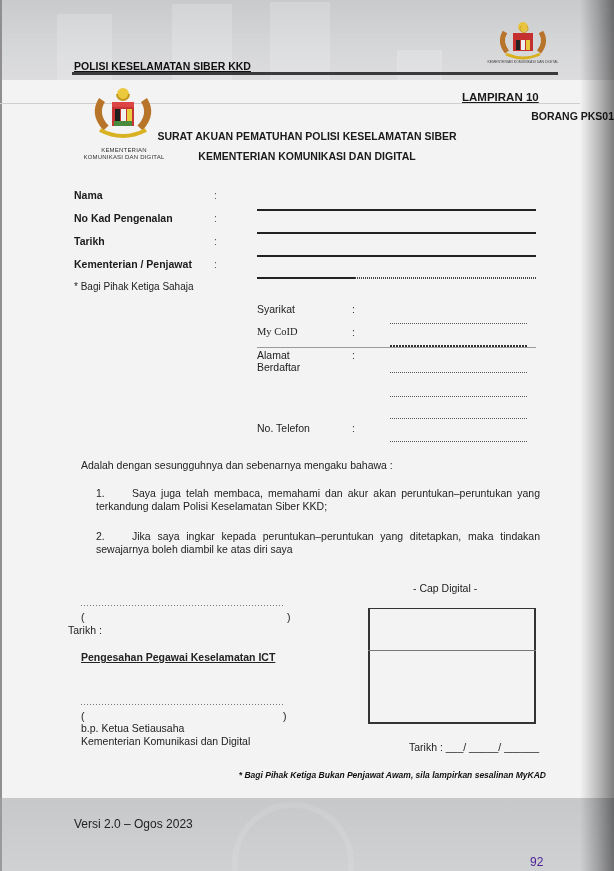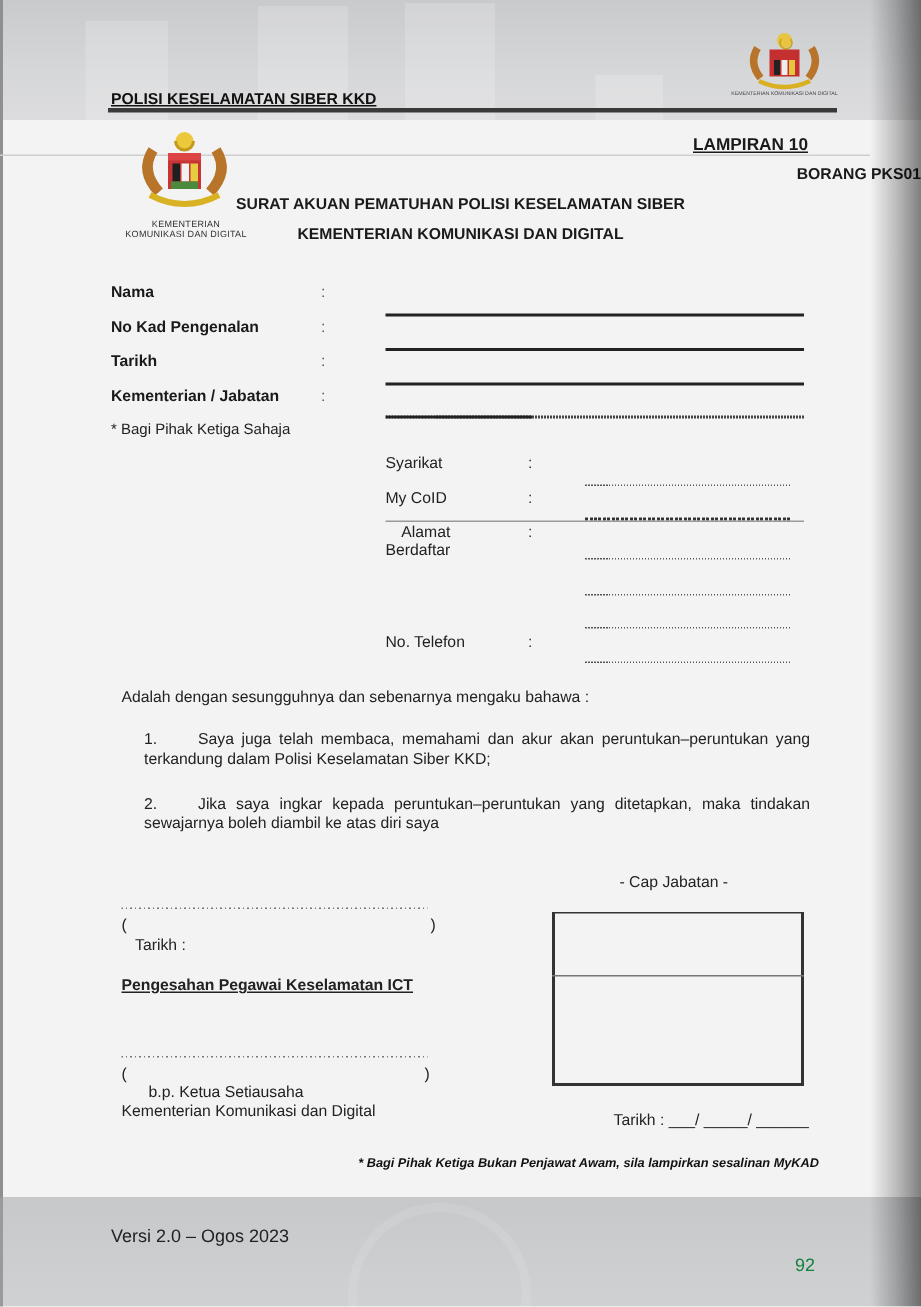--- a/index.html
+++ b/index.html
@@ -24,21 +24,21 @@
     position: absolute; left: 478px; top: 60px; width: 90px; text-align: center;
     font-size: 3.5px; color: #444; line-height: 4px;
   }
   .page-footer {
     position: absolute; left: 0; top: 798px; width: 614px; height: 73px;
     background: linear-gradient(180deg, #c7c8ca, #d0d1d3);
     border-left: 2px solid #9a9a9a; box-sizing: border-box;
   }
   .footer-circle { position:absolute; left:230px; top:4px; width:110px; height:110px; border-radius:50%; border:6px solid rgba(255,255,255,0.10); }
   .footer-version { position: absolute; left: 74px; top: 817px; font-size: 12px; color: #222; }
-  .footer-page { position: absolute; left: 530px; top: 836px; font-size: 12px; color: #15803d; }
+  .footer-page { position: absolute; left: 530px; top: 855px; font-size: 12px; color: #4c1d95; }
   .right-shade {
     position: absolute; right: 0; top: 0; width: 34px; height: 871px;
     background: linear-gradient(90deg, rgba(0,0,0,0) 0%, rgba(0,0,0,0.22) 50%, rgba(0,0,0,0.48) 100%);
     pointer-events: none;
   }
   .left-edge { position:absolute; left:0; top:0; width:2px; height:871px; background:#8f8f8f; }
   .top-rule { position:absolute; left:0; top:103px; width:580px; height:1px; background:#cfcfcf; }
 
   .abs { position: absolute; }
   .lampiran { left: 462px; top: 91px; font-size: 11.5px; font-weight: bold; text-decoration: underline; }
@@ -125,70 +125,70 @@
 <div class="abs fline" style="top:209px;"></div>
 
 <div class="abs flabel" style="top:212px;">No Kad Pengenalan</div>
 <div class="abs fcolon" style="top:212px;">:</div>
 <div class="abs fline" style="top:232px;"></div>
 
 <div class="abs flabel" style="top:235px;">Tarikh</div>
 <div class="abs fcolon" style="top:235px;">:</div>
 <div class="abs fline" style="top:255px;"></div>
 
-<div class="abs flabel" style="top:258px;">Kementerian / Jabatan</div>
+<div class="abs flabel" style="top:258px;">Kementerian / Penjawat</div>
 <div class="abs fcolon" style="top:258px;">:</div>
 <div class="abs fline-dotted" style="top:277px;"></div>
 
 <div class="abs note">* Bagi Pihak Ketiga Sahaja</div>
 
 <div class="abs clabel" style="top:303px;">Syarikat</div>
 <div class="abs ccolon" style="top:303px;">:</div>
 <div class="abs cline" style="top:323px;"></div>
 
-<div class="abs clabel" style="top:326px;">My CoID</div>
+<div class="abs clabel" style="top:326px;font-family:Liberation Serif, serif;">My CoID</div>
 <div class="abs ccolon" style="top:326px;">:</div>
 <div class="abs cline thick" style="top:345px;"></div>
 <div class="abs gray-rule"></div>
 
-<div class="abs clabel" style="top:349px;text-align:right;">
+<div class="abs clabel" style="top:349px;">
   <div>Alamat</div>
   <div>Berdaftar</div>
 </div>
 <div class="abs ccolon" style="top:349px;">:</div>
 <div class="abs cline" style="top:372px;"></div>
 <div class="abs cline" style="top:396px;"></div>
 <div class="abs cline" style="top:418px;"></div>
 
 <div class="abs clabel" style="top:422px;">No. Telefon</div>
 <div class="abs ccolon" style="top:422px;">:</div>
 <div class="abs cline" style="top:441px;"></div>
 
 <div class="abs body-text" style="left:81px; top:459px;">Adalah dengan sesungguhnya dan sebenarnya mengaku bahawa :</div>
 <div class="abs body-text para" style="top:487px;">
   <span class="num">1.</span><span>Saya juga telah membaca, memahami dan akur akan peruntukan–peruntukan yang terkandung dalam Polisi Keselamatan Siber KKD;</span>
 </div>
 <div class="abs body-text para" style="top:530px;">
   <span class="num">2.</span><span>Jika saya ingkar kepada peruntukan–peruntukan yang ditetapkan, maka tindakan sewajarnya boleh diambil ke atas diri saya</span>
 </div>
 
-<div class="abs body-text" style="left:413px; top:582px;">- Cap Jabatan -</div>
+<div class="abs body-text" style="left:413px; top:582px;">- Cap Digital -</div>
 <div class="abs dots" style="left:81px; top:605px; width:204px;"></div>
 <div class="abs body-text" style="left:81px; top:611px;">(</div>
 <div class="abs body-text" style="left:287px; top:611px;">)</div>
-<div class="abs body-text" style="left:90px; top:624px;">Tarikh :</div>
+<div class="abs body-text" style="left:68px; top:624px;">Tarikh :</div>
 
 <div class="abs stamp-box"></div>
 <div class="abs stamp-mid"></div>
 
 <div class="abs body-text under" style="left:81px; top:651px;">Pengesahan Pegawai Keselamatan ICT</div>
 <div class="abs dots" style="left:81px; top:704px; width:204px;"></div>
 <div class="abs body-text" style="left:81px; top:710px;">(</div>
 <div class="abs body-text" style="left:283px; top:710px;">)</div>
-<div class="abs body-text" style="left:81px; top:722px;margin-left:18px;">b.p. Ketua Setiausaha</div>
+<div class="abs body-text" style="left:81px; top:722px;">b.p. Ketua Setiausaha</div>
 <div class="abs body-text" style="left:81px; top:735px;">Kementerian Komunikasi dan Digital</div>
 <div class="abs body-text" style="left:409px; top:741px;text-align:right;">Tarikh : ___/ _____/ ______</div>
 
 <div class="abs footnote">*  Bagi Pihak Ketiga Bukan Penjawat Awam, sila lampirkan sesalinan MyKAD</div>
 
 <div class="page-footer">
   <div class="footer-circle"></div>
 </div>
 <div class="abs footer-version">Versi 2.0 – Ogos 2023</div>
 <div class="abs footer-page">92</div>

